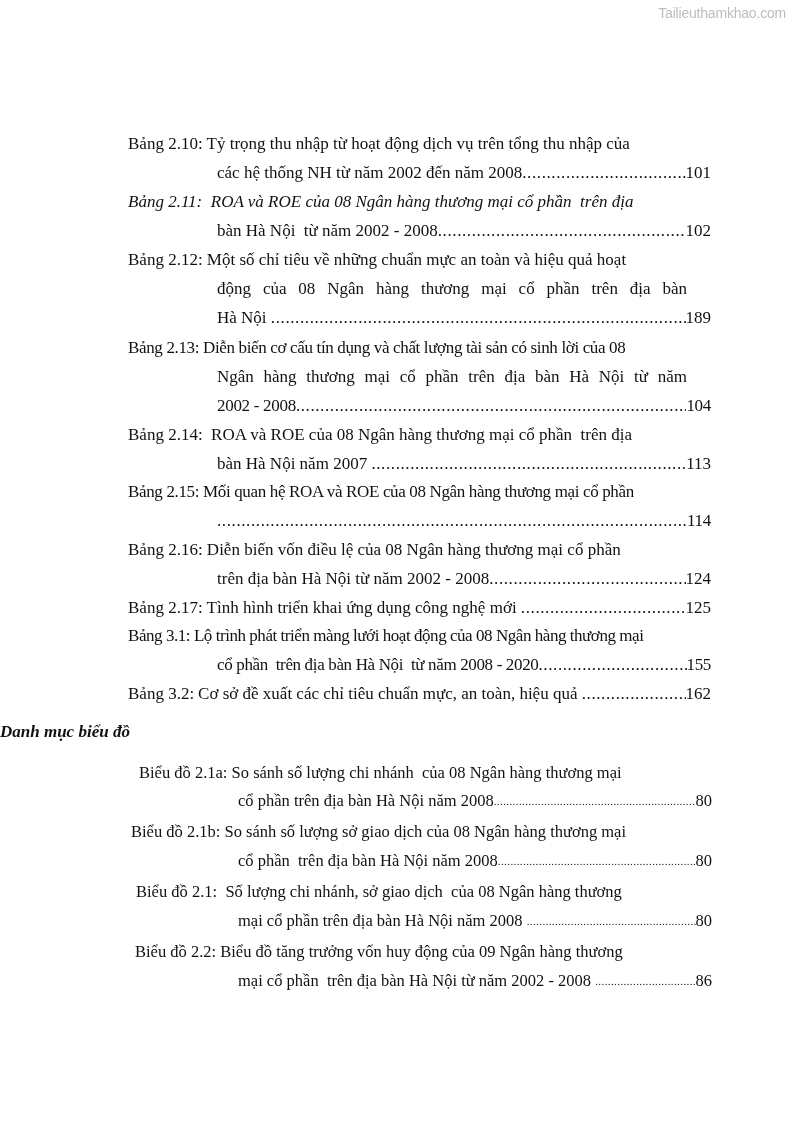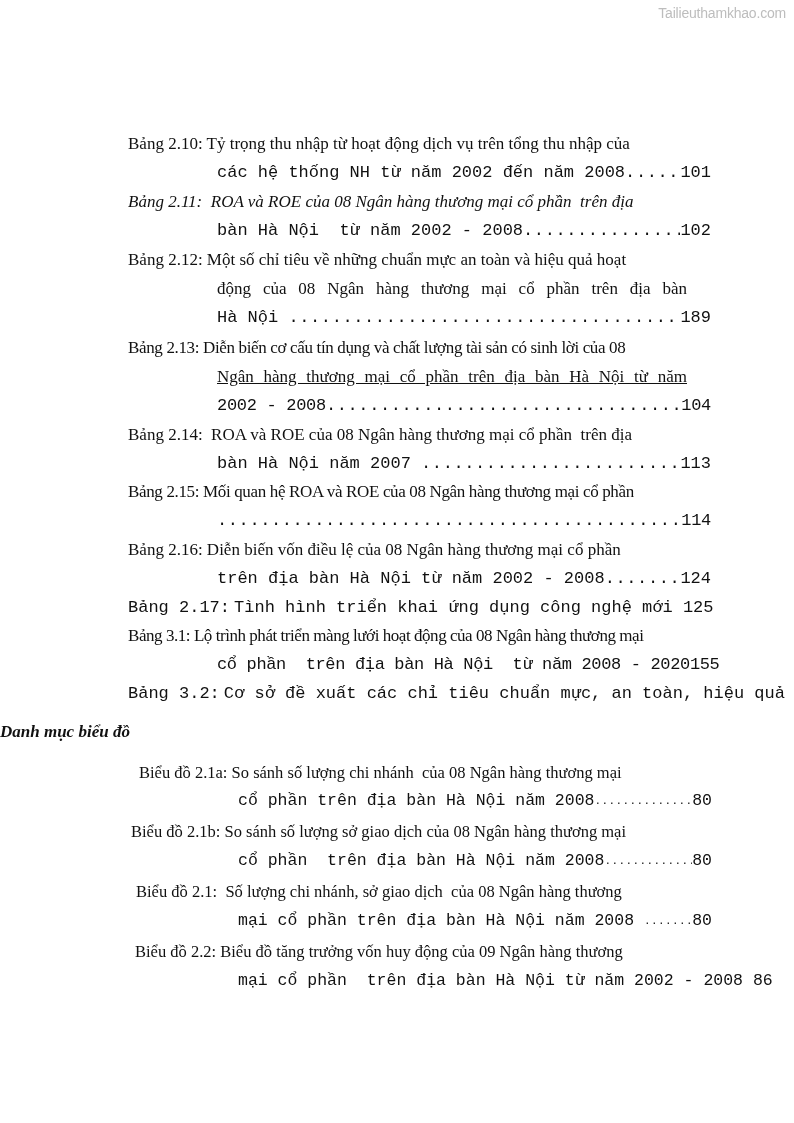--- a/index.html
+++ b/index.html
@@ -33,21 +33,20 @@
     }
     .toc .line {
       font-size: 17px;
     }
     .chart .line {
       font-size: 16.5px;
     }
     .lead-line {
       display: flex;
       align-items: flex-start;
-      font-family: Liberation Mono, monospace;
     }
     .lead-line .txt {
       flex: 0 0 auto;
       white-space: pre;
     }
     .lead-line .dots {
       flex: 1 1 auto;
       overflow: hidden;
       white-space: nowrap;
       letter-spacing: 0.6px;
@@ -112,21 +111,21 @@
   <div class="line lead-line" style="top:308px;left:217px;width:494px;">
     <span class="txt">Hà Nội </span>
     <span class="dots"></span>
     <span class="pg">189</span>
   </div>
 
   <div class="line" style="top:338px;left:128px;letter-spacing:-0.35px;">
     <span>Bảng 2.13:</span>
     <span>Diễn biến cơ cấu tín dụng và chất lượng tài sản có sinh lời của 08</span>
   </div>
-  <div class="line justify" style="top:367px;left:217px;width:470px;text-decoration:underline;">Ngân hàng thương mại cổ phần   trên địa bàn Hà Nội từ năm</div>
+  <div class="line justify" style="top:367px;left:217px;width:470px;">Ngân hàng thương mại cổ phần   trên địa bàn Hà Nội từ năm</div>
   <div class="line lead-line" style="top:396px;left:217px;width:494px;letter-spacing:-0.3px;">
     <span class="txt">2002 - 2008</span>
     <span class="dots"></span>
     <span class="pg">104</span>
   </div>
 
   <div class="line" style="top:425px;left:128px;">
     <span>Bảng 2.14:</span>
     <span style="white-space:pre;"> ROA và ROE của 08 Ngân hàng thương mại cổ phần  trên địa</span>
   </div>

